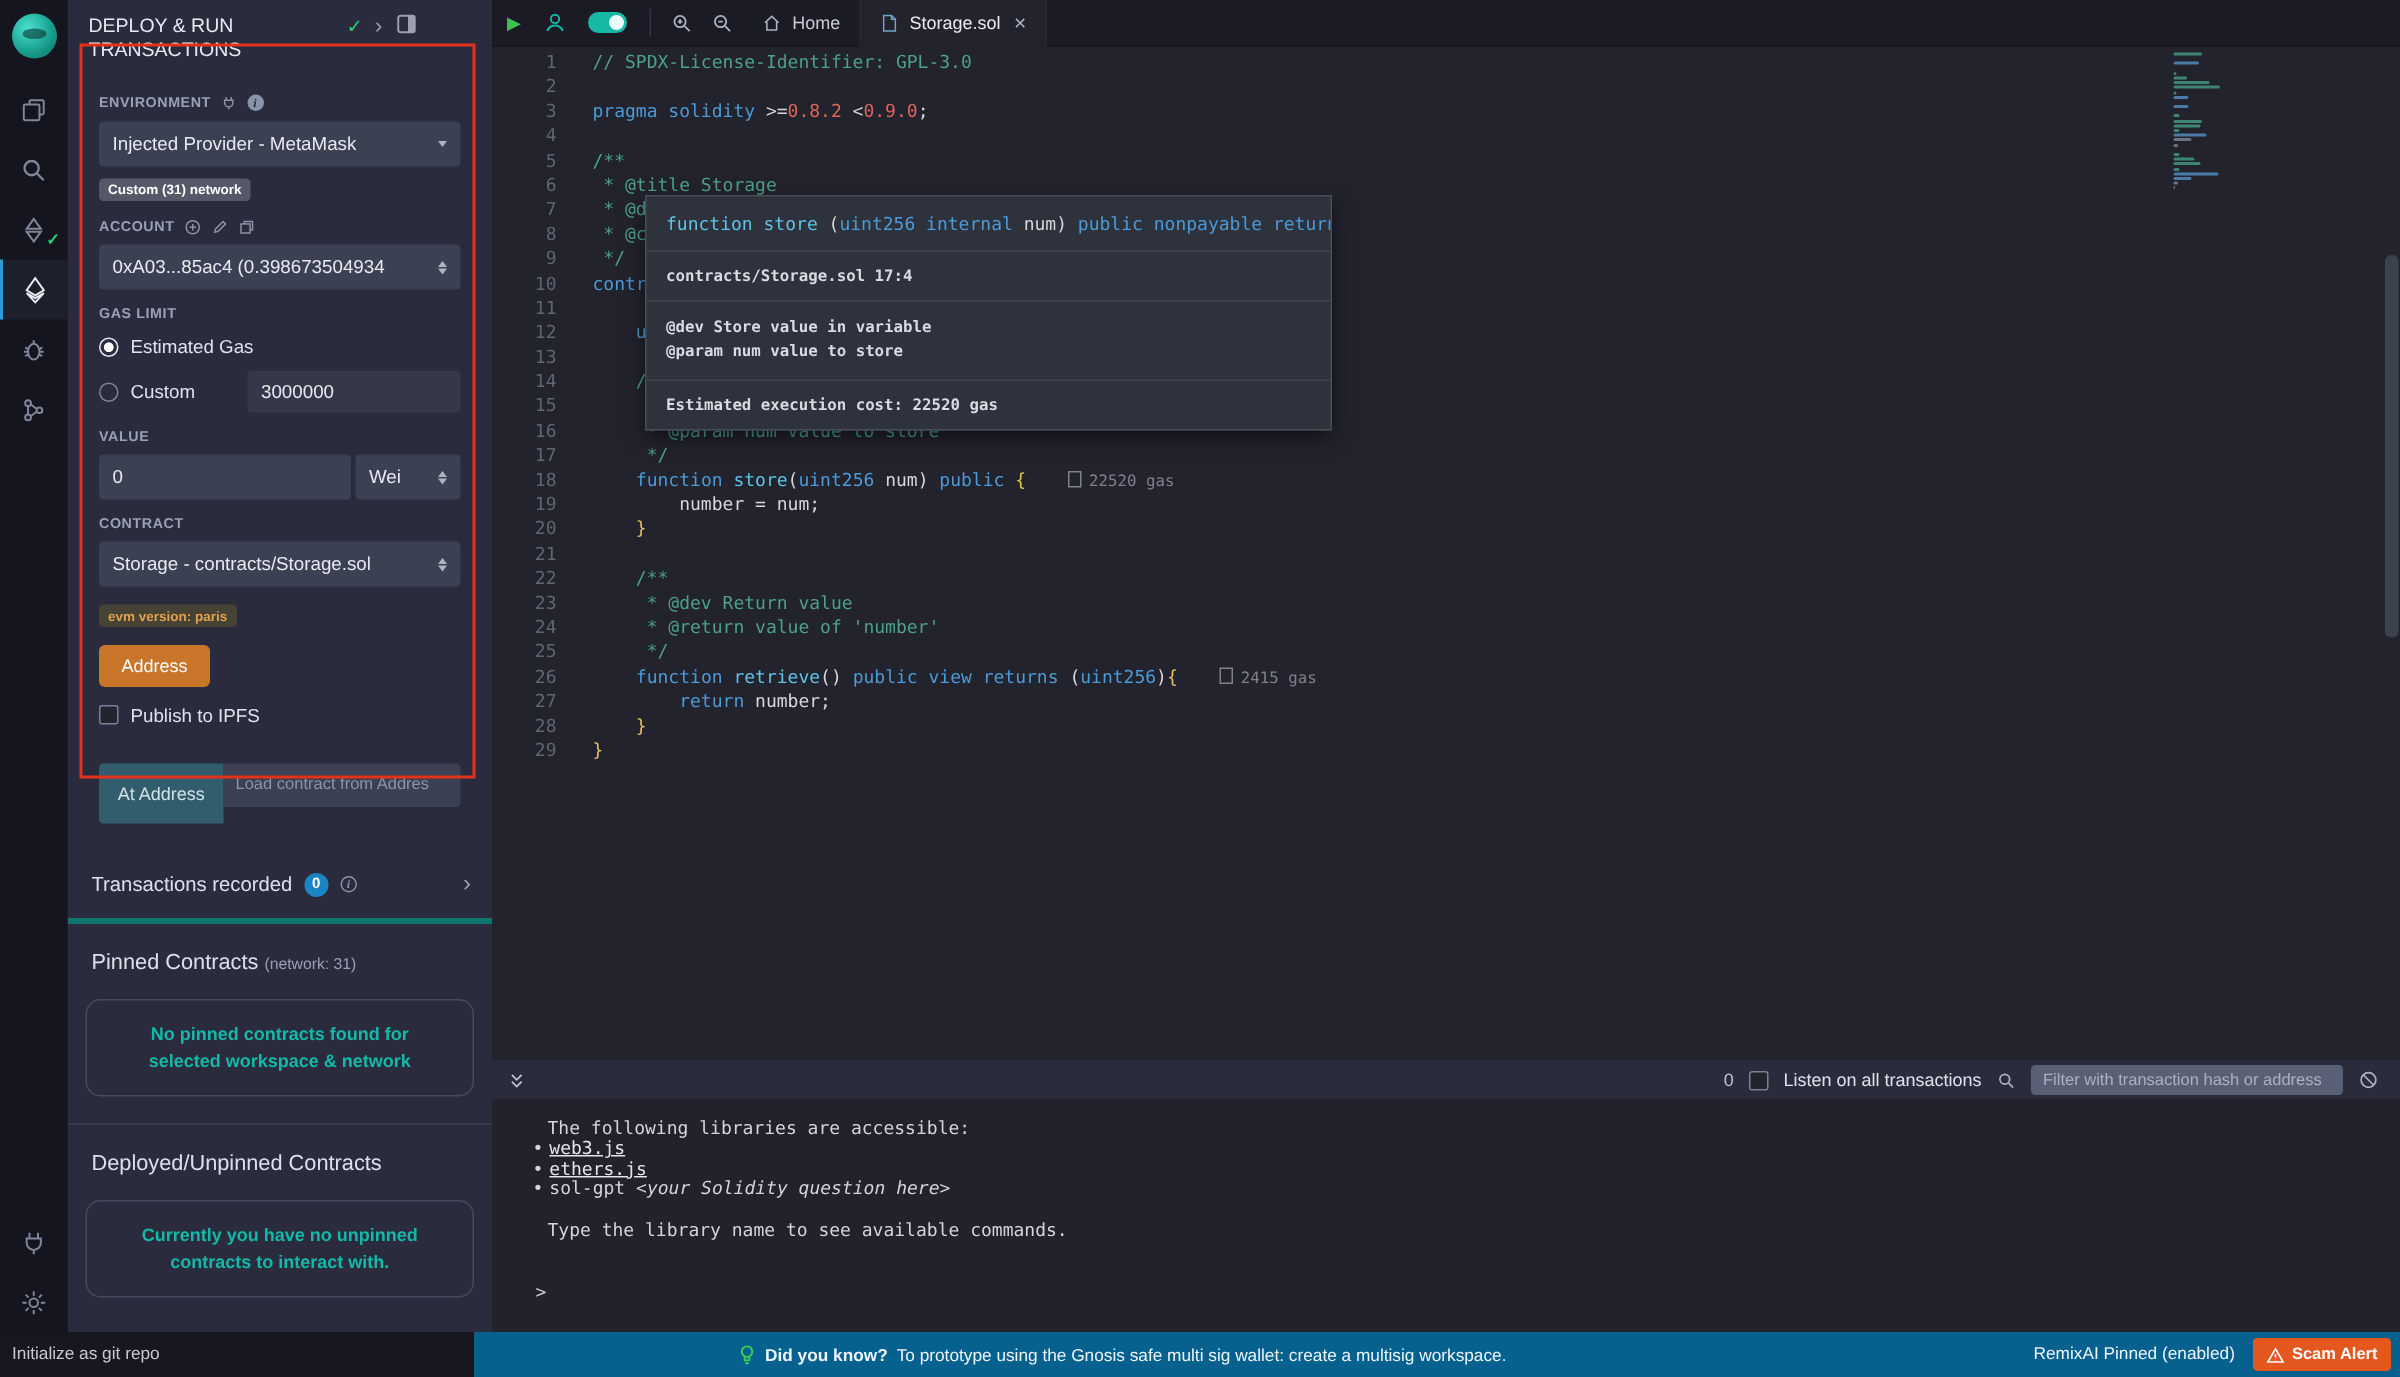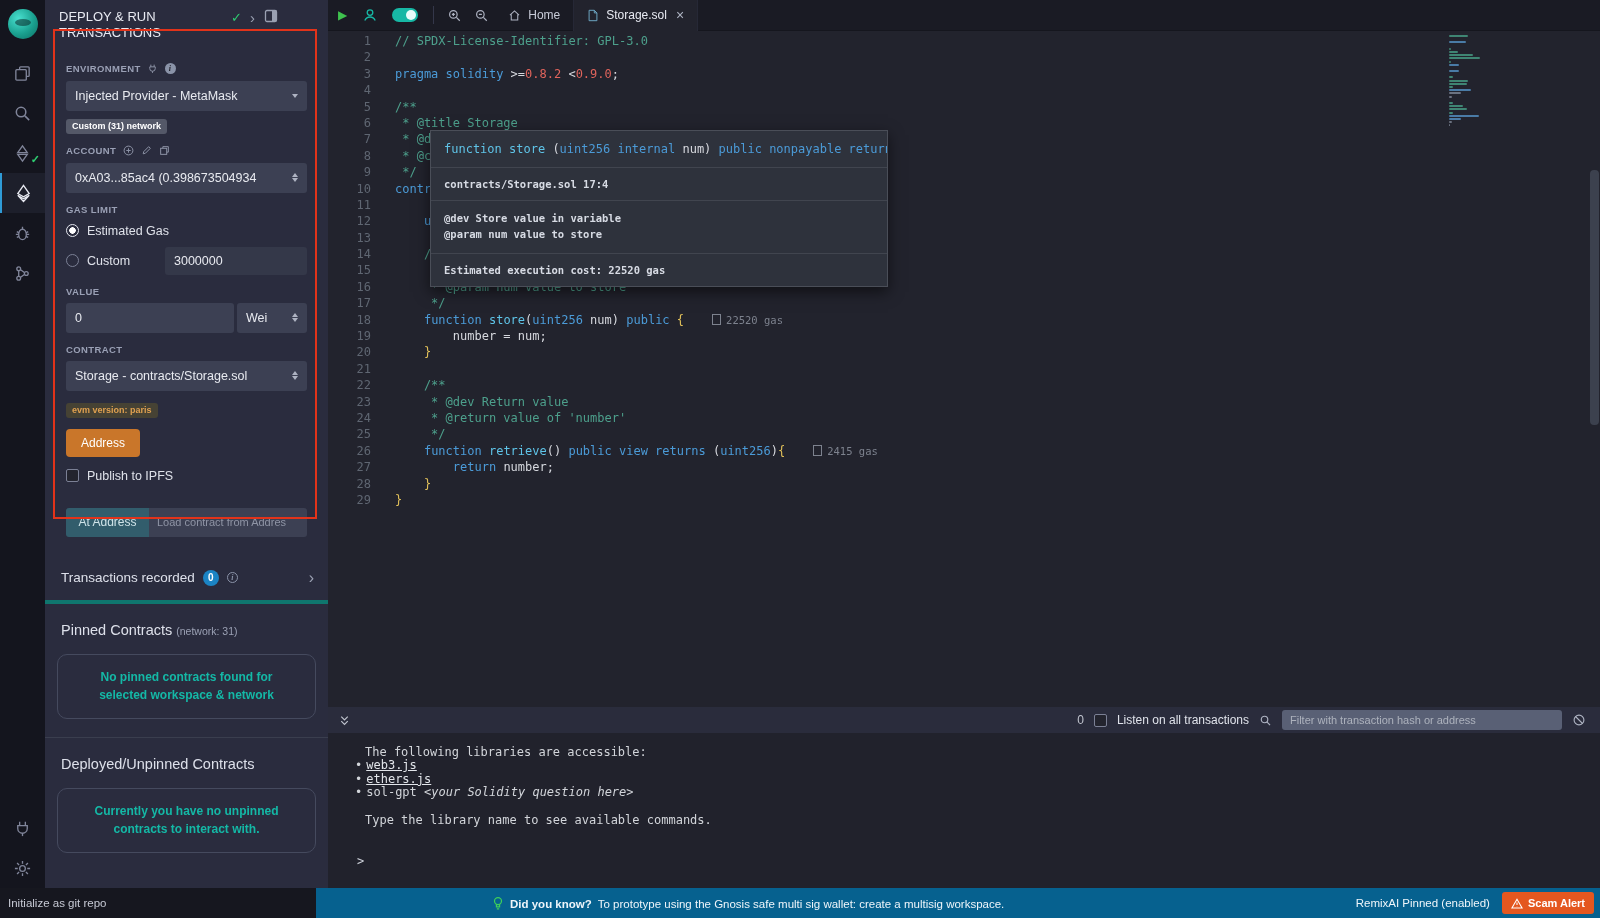--- a/index.html
+++ b/index.html
@@ -59,21 +59,21 @@
              color:#e8eaf0; font-size:12.5px; padding:0 9px; outline:none; }
   .wei-sel { flex:1; margin-top:0; }
   .evm-badge { display:inline-block; margin-top:12px; background:#464234; color:#dfa050; font-size:9px;
              font-weight:bold; padding:2.5px 6px; border-radius:3px; }
   .deploy-btn { display:block; margin-top:11px; width:74px; height:28px; background:#c9762a; border:none;
              border-radius:4px; color:#fff; font-size:12px; cursor:pointer; font-family:inherit; }
   .chk-row { display:flex; align-items:center; gap:8px; margin-top:12px; color:#dfe2ea; font-size:12.5px; }
   .checkbox { width:13px; height:13px; border:1.5px solid #7b8095; border-radius:2px; background:#23242e;
              flex:none; cursor:pointer; }
   .ataddr-row { display:flex; gap:0; margin-top:25px; }
-  .ataddr-btn { width:92px; height:29px; background:rgba(57,134,146,.55); border:none; border-radius:3px 0 0 3px;
+  .ataddr-btn { width:92px; height:40px; background:rgba(57,134,146,.55); border:none; border-radius:3px 0 0 3px;
              color:#cfe3e8; font-size:12px; cursor:pointer; font-family:inherit; }
   .ataddr-inp { flex:1; height:29px; background:#3c4053; border:none; border-radius:0 3px 3px 0;
              color:#e8eaf0; font-size:11px; padding:0 8px; outline:none; }
   .ataddr-inp::placeholder { color:#8f94a5; }
   .tx-row { display:flex; align-items:center; gap:8px; padding:20px 14px 13px 16px; margin-top:12px;
             color:#dde0ea; font-size:13.5px; border-bottom:4px solid #0f766e; }
   .tx-badge { width:16px; height:16px; border-radius:50%; background:#1b84c4; color:#fff; font-size:10px;
             display:flex; align-items:center; justify-content:center; font-weight:bold; }
   .tx-chev { margin-left:auto; color:#9aa0b2; font-size:16px; cursor:pointer; }
   .sec-title { padding:18px 16px 0 16px; color:#dde0ea; font-size:14.5px; }
@@ -116,21 +116,21 @@
   .tt-row { padding:10px 13px; font-size:10.5px; font-weight:bold; color:#d7dbe4; border-bottom:1px solid #41454f; }
   .tt-doc div { line-height:1.5; }
   .tt-cost { border-bottom:none; }
 
   
   .term-head { height:26px; background:#2a2c3c; display:flex; align-items:center; gap:10px;
                padding:0 14px 0 10px; }
   .th-spacer { flex:1; }
   .th-count { color:#c0c4ce; font-size:12px; }
   .th-listen { color:#dfe2ea; font-size:12px; }
-  .th-filter { width:280px; height:20px; background:#596075; border:none; border-radius:3px;
+  .th-filter { width:208px; height:20px; background:#596075; border:none; border-radius:3px;
                color:#e8eaf0; font-size:11px; padding:0 8px; outline:none; }
   .th-filter::placeholder { color:#adb2bd; }
   .terminal { height:170px; background:#21222c; color:#d2d5da; font-family:"DejaVu Sans Mono", monospace;
               font-size:12px; line-height:13.4px; padding:13px 0 0 27px; }
   .t-intro { margin-left:10px; }
   .t-b { margin-top:0; }
   .t-b .blt { margin-right:4px; }
   .t-b a { color:#e2e5ea; text-decoration:underline; cursor:pointer; }
   .t-b i { font-style:italic; }
   .t-out { margin:14px 0 0 10px; }

